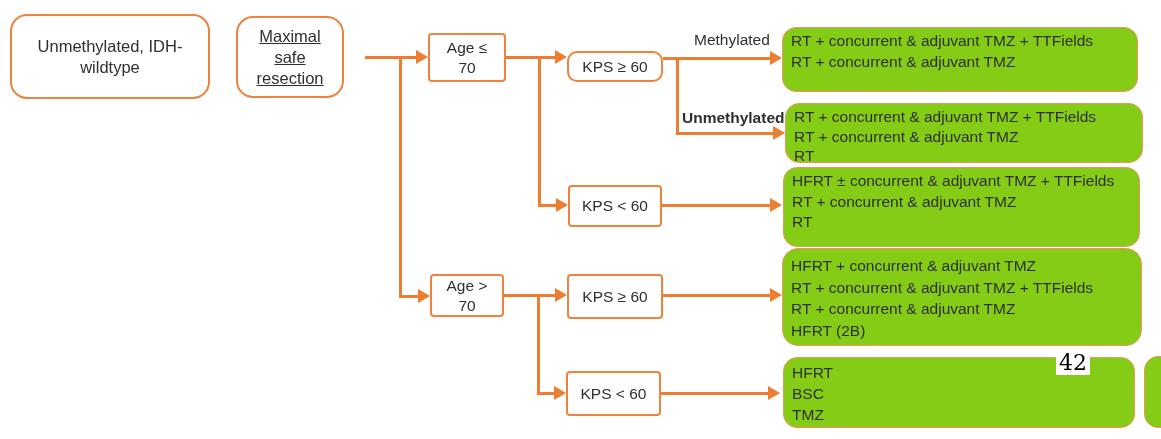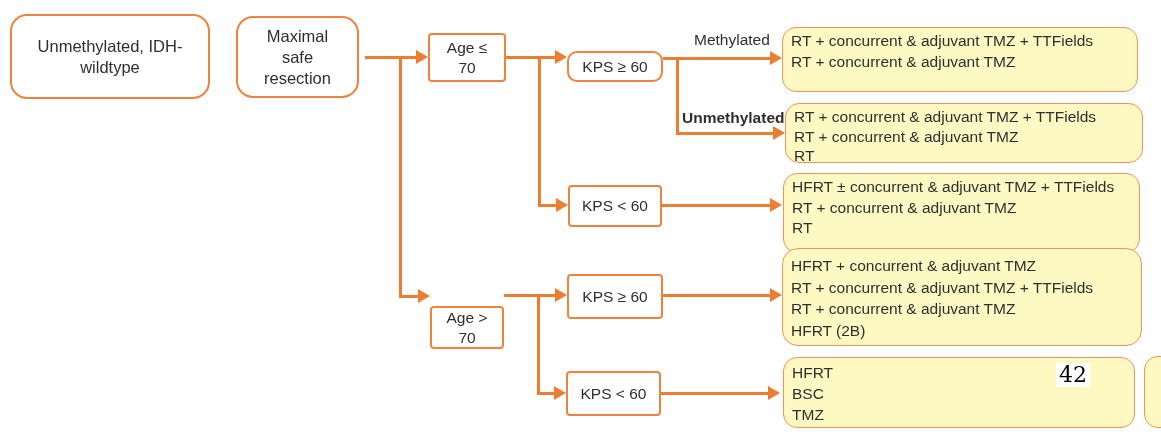--- a/index.html
+++ b/index.html
@@ -6,21 +6,21 @@
   .canvas{
     position:relative;width:1161px;height:439px;background:#fff;overflow:hidden;
     font-family:"Liberation Sans", sans-serif;color:#2f2f2f;
   }
   .box{
     position:absolute;background:#fff;border:2px solid #ee8340;
     display:flex;align-items:center;justify-content:center;text-align:center;
     box-sizing:border-box;line-height:20px;
   }
   .tbox{
-    position:absolute;background:#fef9c3;border:1.5px solid #f0935c;
+    position:absolute;background:#84cc16;border:1.5px solid #f0935c;
     box-sizing:border-box;border-radius:14px;padding:3px 0 0 8px;
   }
   .tline{white-space:nowrap;font-size:15.5px;color:#2f2f2f;}
   .h,.v{position:absolute;background:#ed7d31;}
   .h{height:3px;}
   .v{width:3px;}
   .ah{
     position:absolute;width:0;height:0;
     border-top:7px solid transparent;border-bottom:7px solid transparent;
     border-left:12px solid #ed7d31;
@@ -35,37 +35,37 @@
 </style>
 </head>
 <body>
 
 <div class="canvas">
 
   <div class="box big" style="left:10px;top:14px;width:200px;height:85px;padding:0 12px;">
     <span>Unmethylated, IDH-wildtype</span>
   </div>
 
-  <div class="box big" style="left:236px;top:16px;width:123px;height:82px;padding:0 20px;">
+  <div class="box big" style="left:236px;top:16px;width:108px;height:82px;padding:0 20px;text-decoration:underline;">
     <span>Maximal safe resection</span>
   </div>
 
   <div class="box small" style="left:428px;top:33px;width:78px;height:49px;">
     <span style="display:inline-block;width:54px;">Age ≤ 70</span>
   </div>
 
   <div class="box small" style="left:567px;top:51px;width:96px;height:31px;border-radius:10px;">
     <span>KPS ≥ 60</span>
   </div>
 
   <div class="box small" style="left:568px;top:185px;width:94px;height:42px;">
     <span>KPS &lt; 60</span>
   </div>
 
-  <div class="box small" style="left:430px;top:274px;width:74px;height:43px;margin-top:32px;">
+  <div class="box small" style="left:430px;top:274px;width:74px;height:43px;">
     <span style="display:inline-block;width:54px;">Age &gt; 70</span>
   </div>
 
   <div class="box small" style="left:567px;top:274px;width:96px;height:45px;">
     <span>KPS ≥ 60</span>
   </div>
 
   <div class="box small" style="left:566px;top:371px;width:95px;height:45px;">
     <span>KPS &lt; 60</span>
   </div>
@@ -77,42 +77,42 @@
     <div class="tline">RT + concurrent &amp; adjuvant TMZ + TTFields</div>
     <div class="tline">RT + concurrent &amp; adjuvant TMZ</div>
   </div>
 
   <div class="tbox" style="left:785px;top:103px;width:358px;height:60px;line-height:19.5px;">
     <div class="tline">RT + concurrent &amp; adjuvant TMZ + TTFields</div>
     <div class="tline">RT + concurrent &amp; adjuvant TMZ</div>
     <div class="tline">RT</div>
   </div>
 
-  <div class="tbox" style="left:783px;top:173px;width:357px;height:80px;line-height:20.5px;">
+  <div class="tbox" style="left:783px;top:167px;width:357px;height:80px;line-height:20.5px;">
     <div class="tline">HFRT ± concurrent &amp; adjuvant TMZ + TTFields</div>
     <div class="tline">RT + concurrent &amp; adjuvant TMZ</div>
     <div class="tline">RT</div>
   </div>
 
   <div class="tbox" style="left:782px;top:248px;width:360px;height:98px;line-height:21.5px;padding-top:6px;border-radius:16px;">
     <div class="tline">HFRT + concurrent &amp; adjuvant TMZ</div>
     <div class="tline">RT + concurrent &amp; adjuvant TMZ + TTFields</div>
     <div class="tline">RT + concurrent &amp; adjuvant TMZ</div>
     <div class="tline">HFRT (2B)</div>
   </div>
 
   <div class="tbox" style="left:783px;top:357px;width:352px;height:71px;line-height:21px;padding-top:4px;">
     <div class="tline">HFRT</div>
     <div class="tline">BSC</div>
     <div class="tline">TMZ</div>
   </div>
 
   <div class="tbox" style="left:1144px;top:356px;width:40px;height:72px;"></div>
 
-  <div class="pagenum" style="left:1056px;top:351px;margin-top:12px;">42</div>
+  <div class="pagenum" style="left:1056px;top:351px;">42</div>
 
   <div class="h" style="left:365px;top:56px;width:51px;"></div>
   <div class="ah" style="left:416px;top:50px;"></div>
 
   <div class="v" style="left:399px;top:56px;height:242px;"></div>
   <div class="h" style="left:399px;top:295px;width:19px;"></div>
   <div class="ah" style="left:418px;top:289px;"></div>
 
   <div class="h" style="left:506px;top:56px;width:49px;"></div>
   <div class="ah" style="left:555px;top:50px;"></div>

